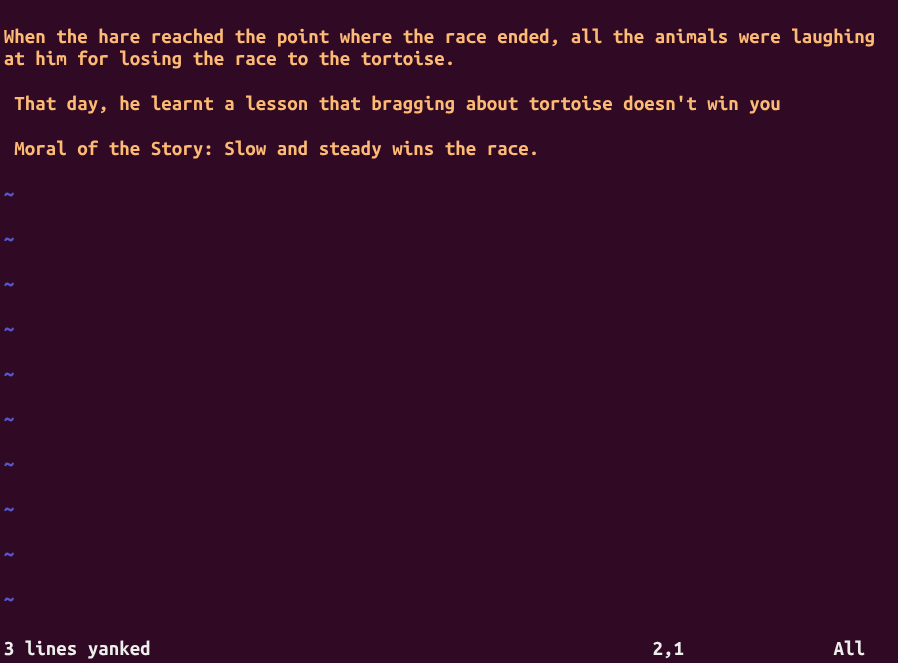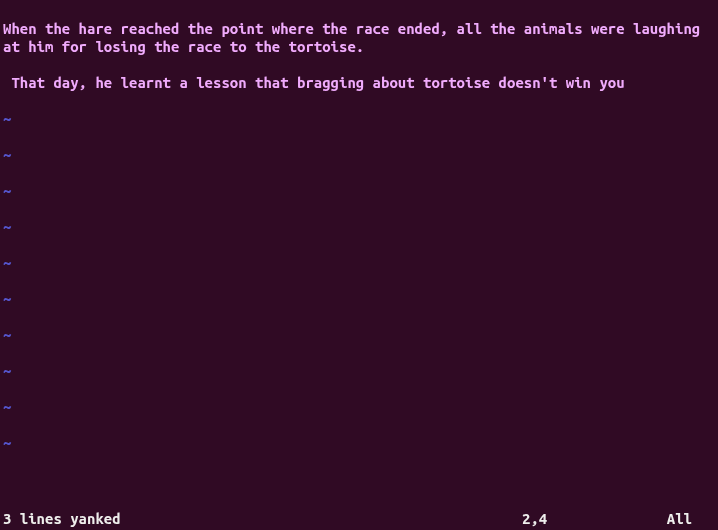--- a/index.html
+++ b/index.html
@@ -17,21 +17,21 @@
       color: #eeeeec;
       overflow: hidden;
       position: relative;
     }
     .editor-content {
       padding: 2px 3px 0 3px;
       white-space: pre-wrap;
       word-break: break-all;
     }
     .text-line {
-      color: #f0abfc;
+      color: #fdba74;
       font-weight: bold;
     }
     .tilde-column {
       color: #5555cc;
       font-weight: bold;
     }
     .status-line {
       position: absolute;
       bottom: 2px;
       left: 0;
@@ -53,20 +53,21 @@
       position: absolute;
       right: 26px;
     }
   </style>
 </head>
 <body>
 
 <div class="editor-content">
 <div class="text-line">When the hare reached the point where the race ended, all the animals were laughing at him for losing the race to the tortoise.</div>
 <div class="text-line"> That day, he learnt a lesson that bragging about tortoise doesn't win you</div>
+<div class="text-line"> Moral of the Story: Slow and steady wins the race.</div>
 <div class="tilde-column">~</div>
 <div class="tilde-column">~</div>
 <div class="tilde-column">~</div>
 <div class="tilde-column">~</div>
 <div class="tilde-column">~</div>
 <div class="tilde-column">~</div>
 <div class="tilde-column">~</div>
 <div class="tilde-column">~</div>
 <div class="tilde-column">~</div>
 <div class="tilde-column">~</div>
@@ -80,15 +81,15 @@
 
 
 
 
 
 
 </div>
 
 <div class="status-line">
   <span class="status-message">3 lines yanked</span>
-  <span class="status-pos">2,4</span>
+  <span class="status-pos">2,1</span>
   <span class="status-scroll">All</span>
 </div>
 
 </body></html>

